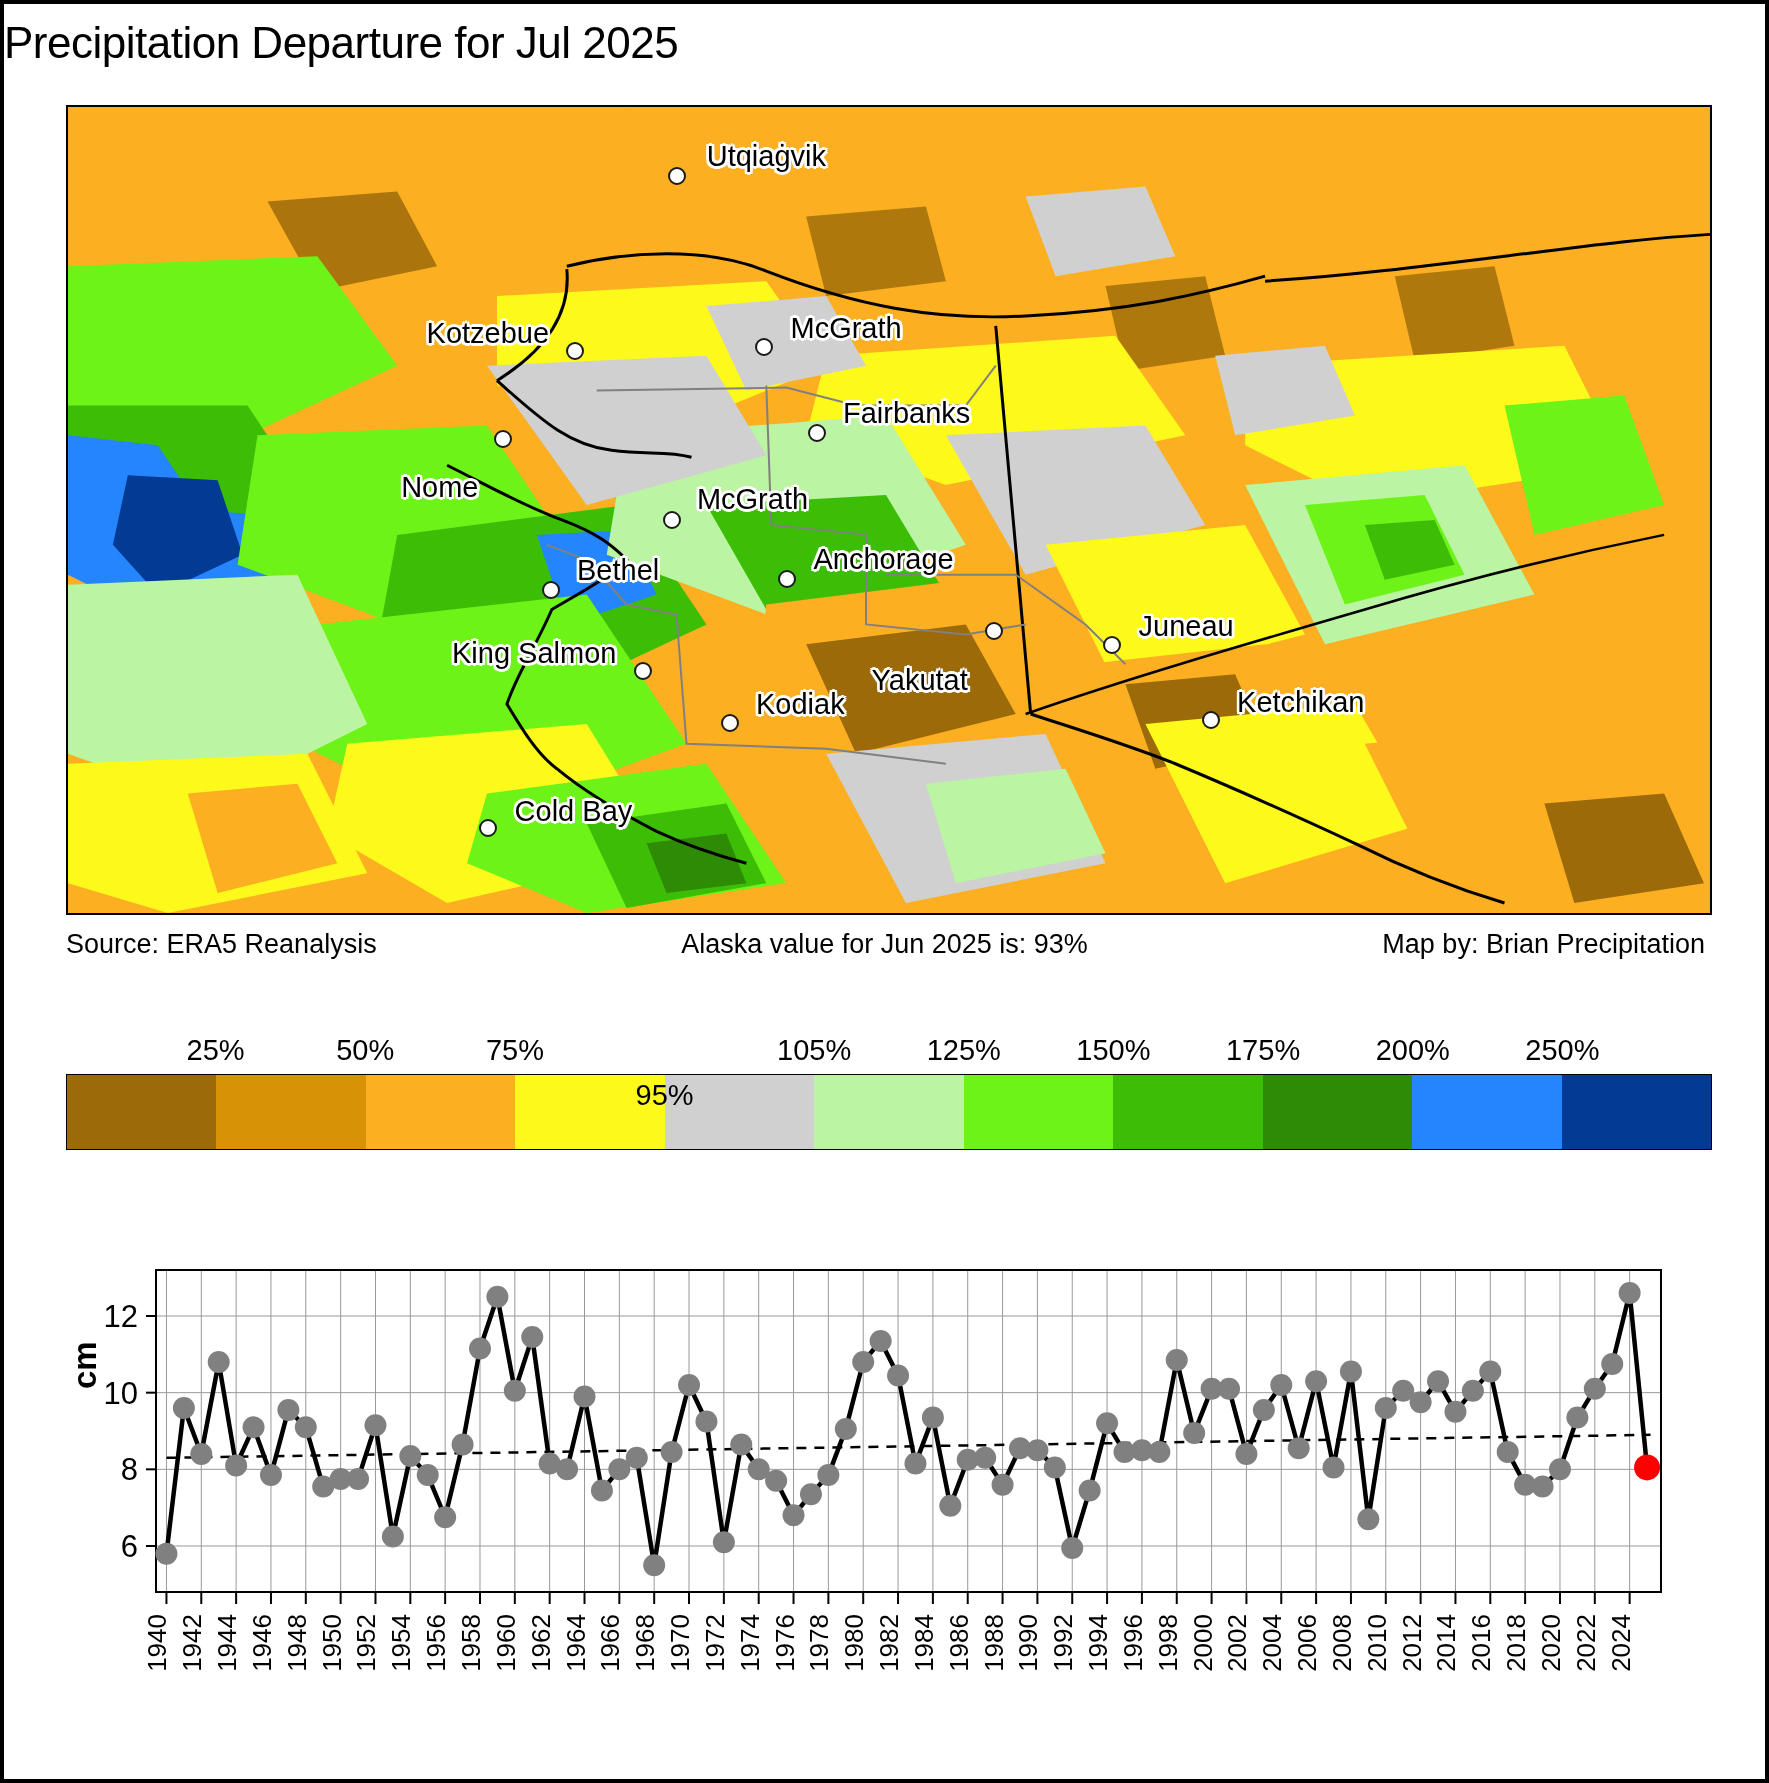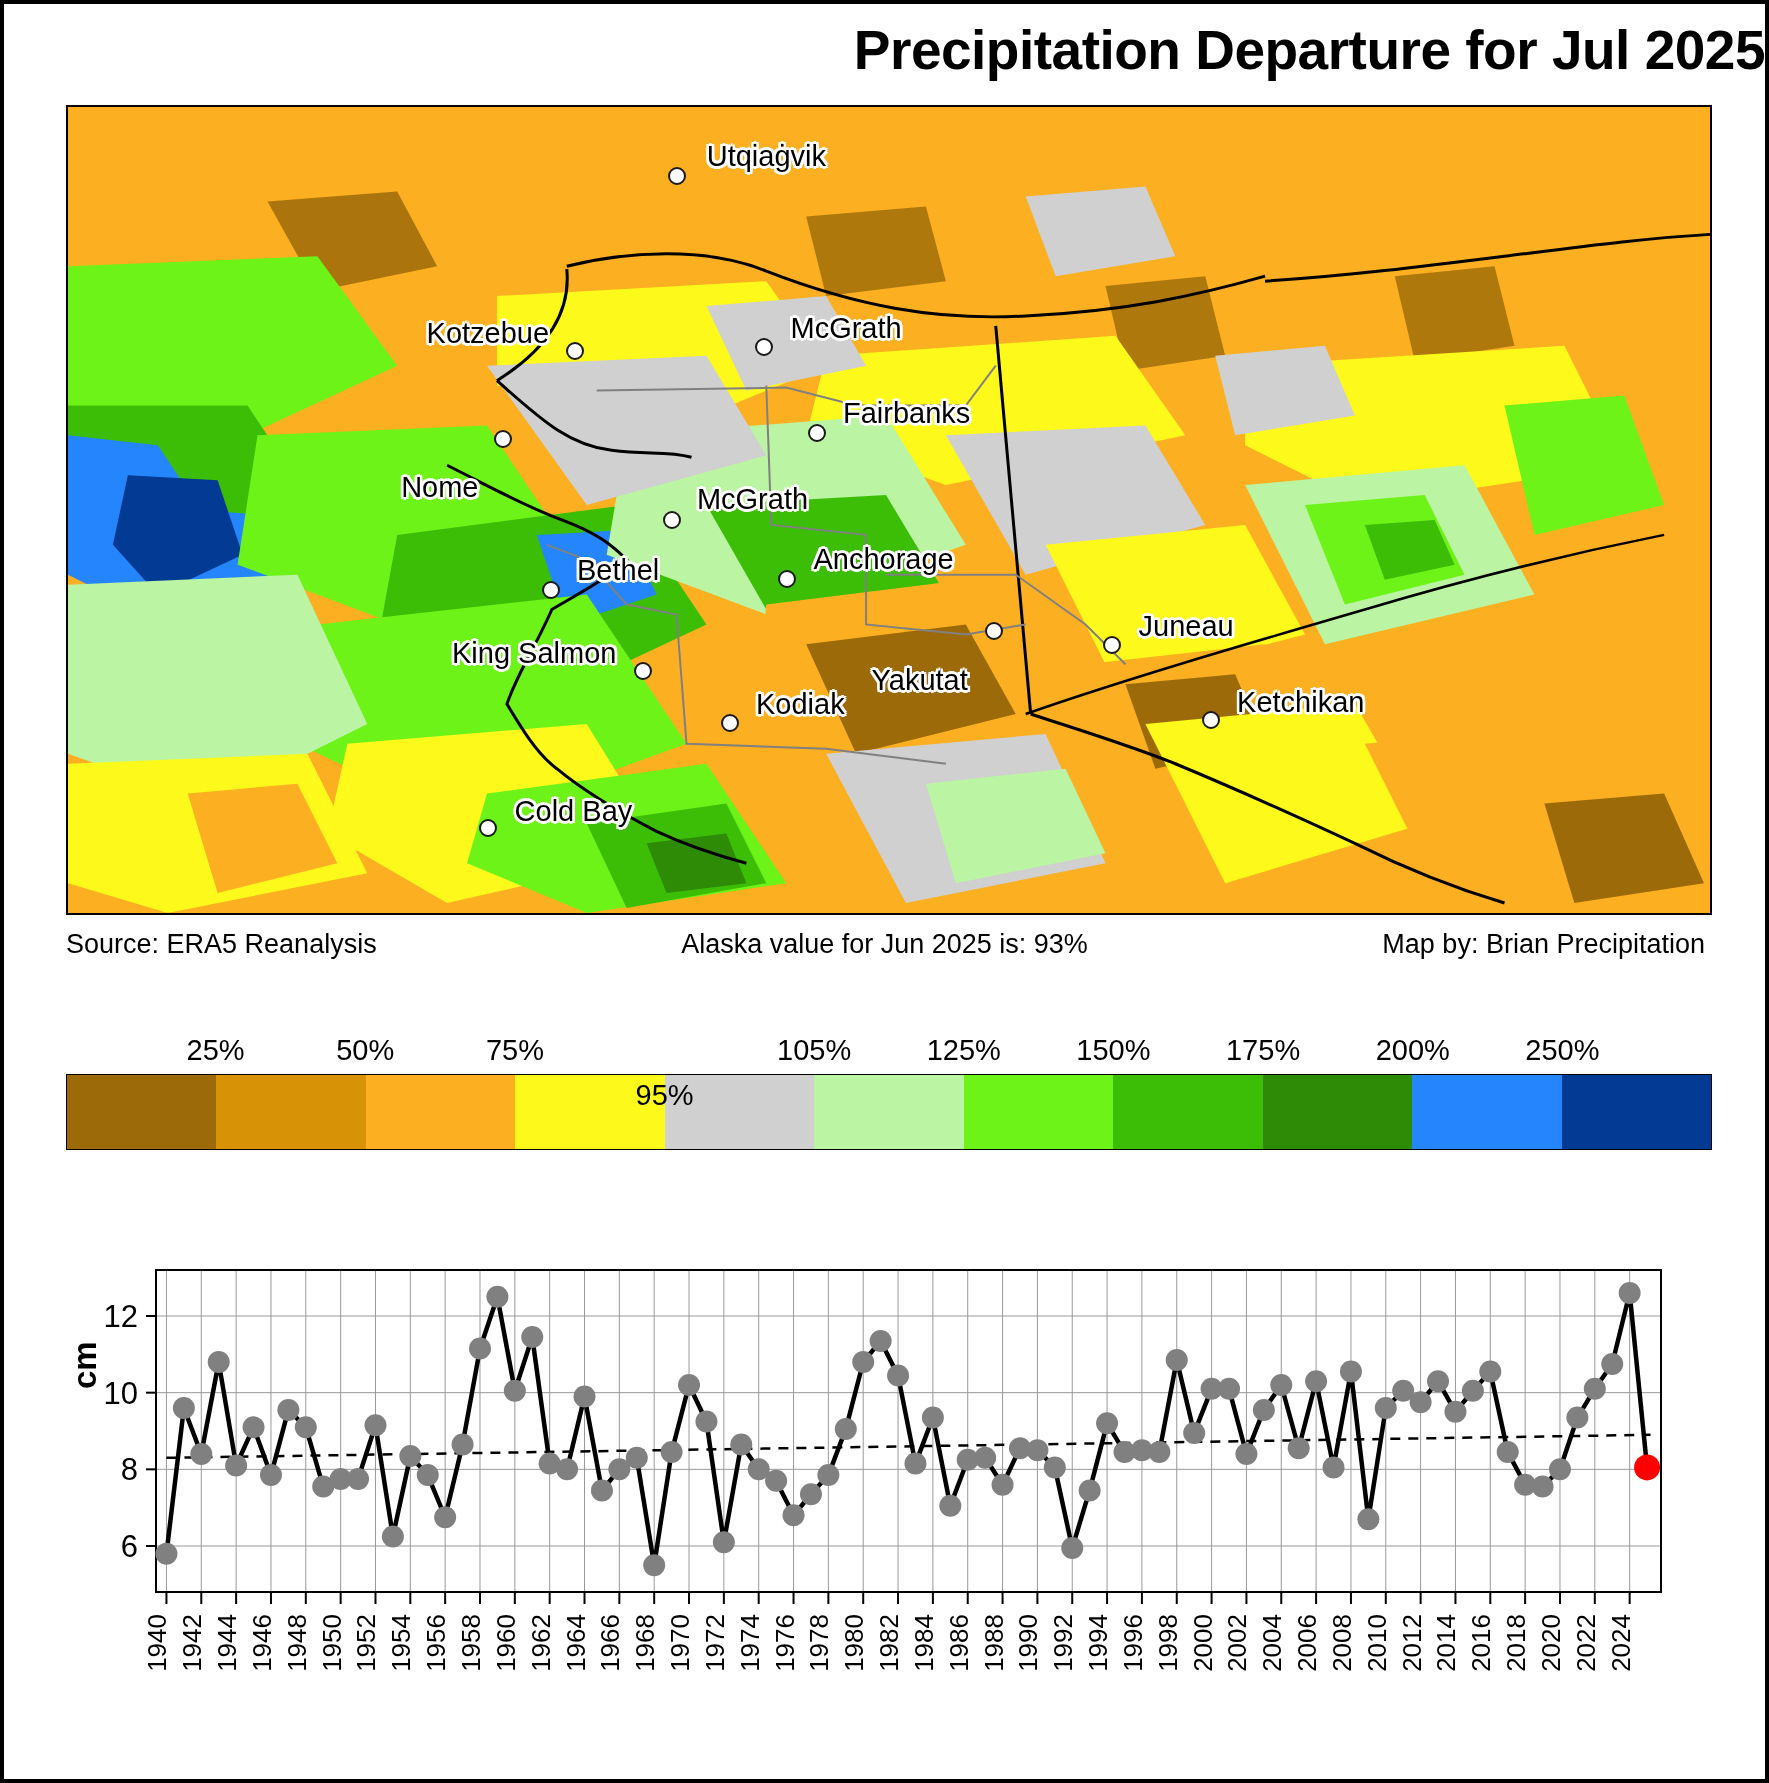--- a/index.html
+++ b/index.html
@@ -3,22 +3,22 @@
 <meta charset="utf-8">
 <style>
   html,body{margin:0;padding:0;background:#ffffff;}
   body{font-family:"Liberation Sans",sans-serif;}
   #page{
     position:relative;width:1769px;height:1783px;background:#ffffff;
     box-sizing:border-box;border:4px solid #000;overflow:hidden;
   }
   
   #title{
-    position:absolute;left:0;top:14px;width:100%;text-align:right;
-    font-size:55px;font-weight:bold;letter-spacing:-0.5px;color:#000;
+    position:absolute;left:0;top:14px;width:100%;text-align:left;
+    font-size:44px;font-weight:normal;letter-spacing:-0.5px;color:#000;
     font-family:"Liberation Sans",sans-serif;
   }
   
   #map-frame{
     position:absolute;left:62px;top:101px;width:1646px;height:810px;
     border:2px solid #000;box-sizing:border-box;overflow:hidden;background:#0ea5e9;
   }
   #map-canvas{position:absolute;left:0;top:0;width:100%;height:100%;}
   .city{position:absolute;transform:translate(-50%,-50%);}
   .city-dot{

